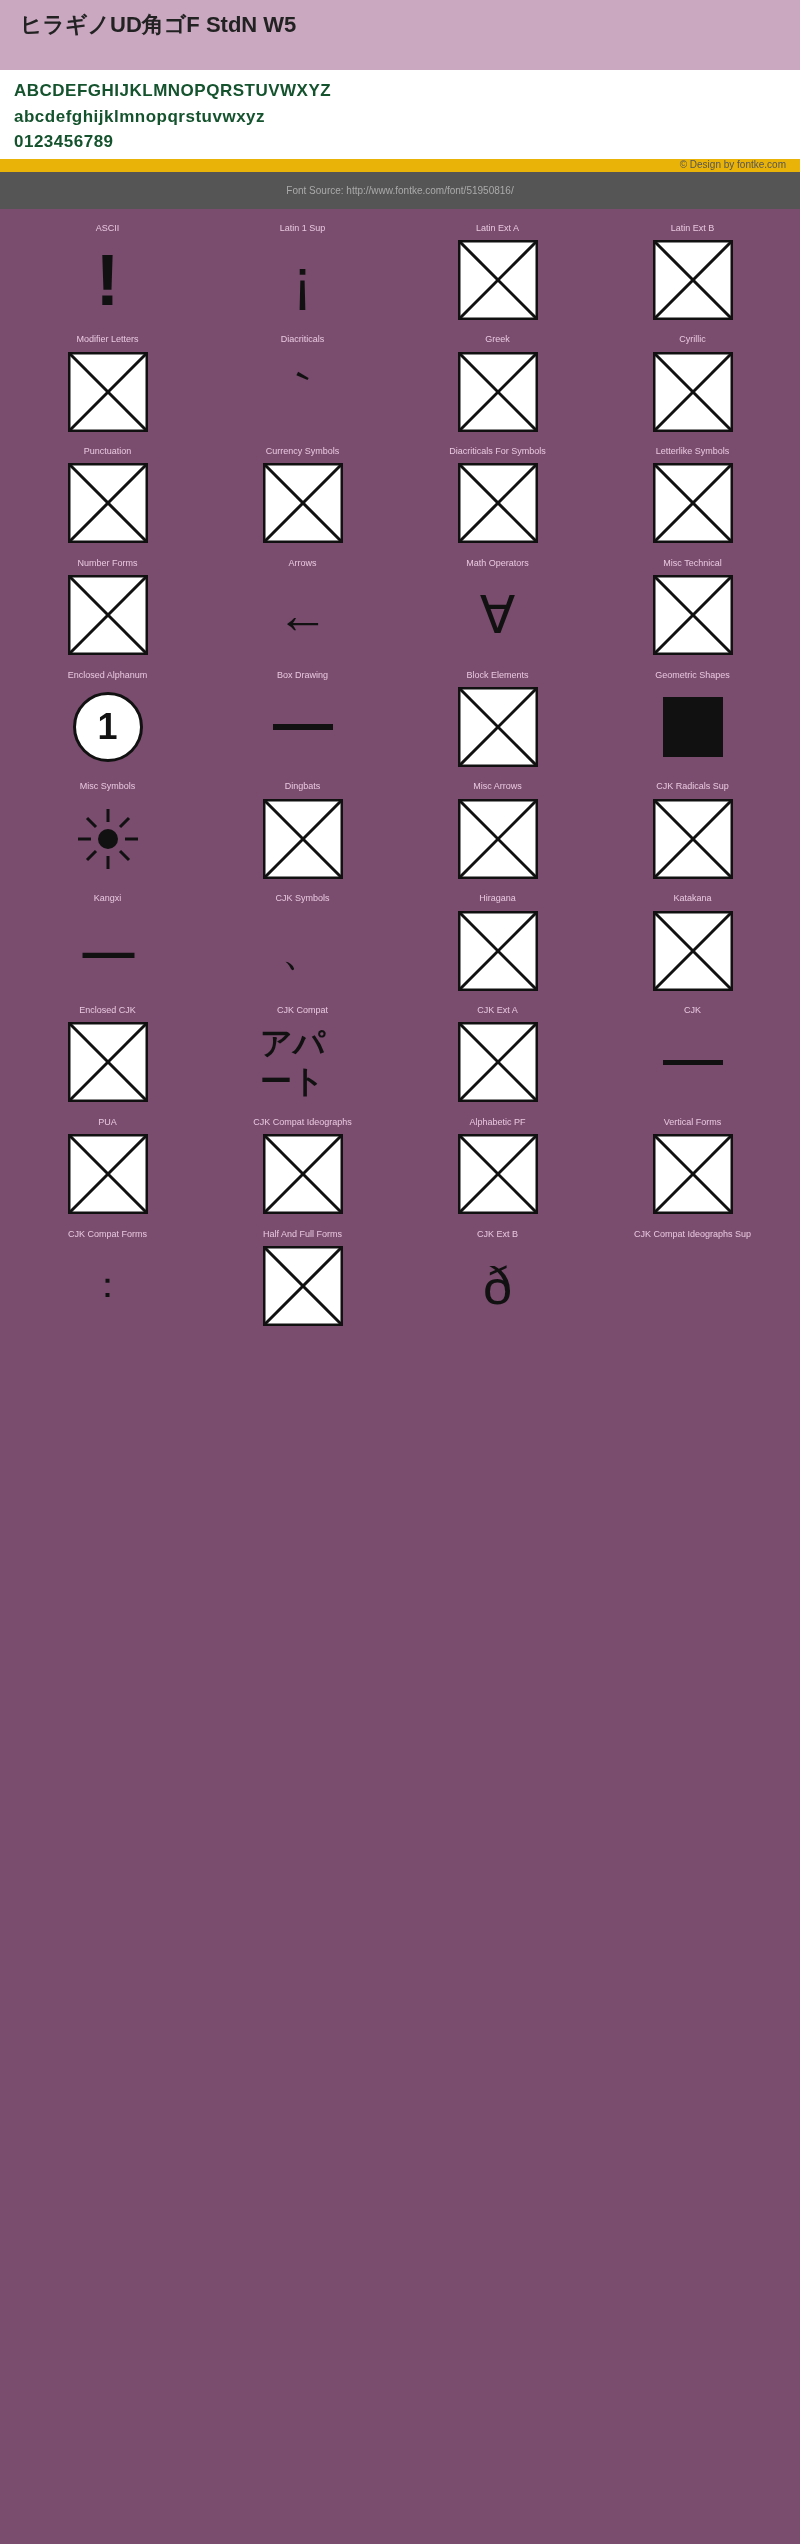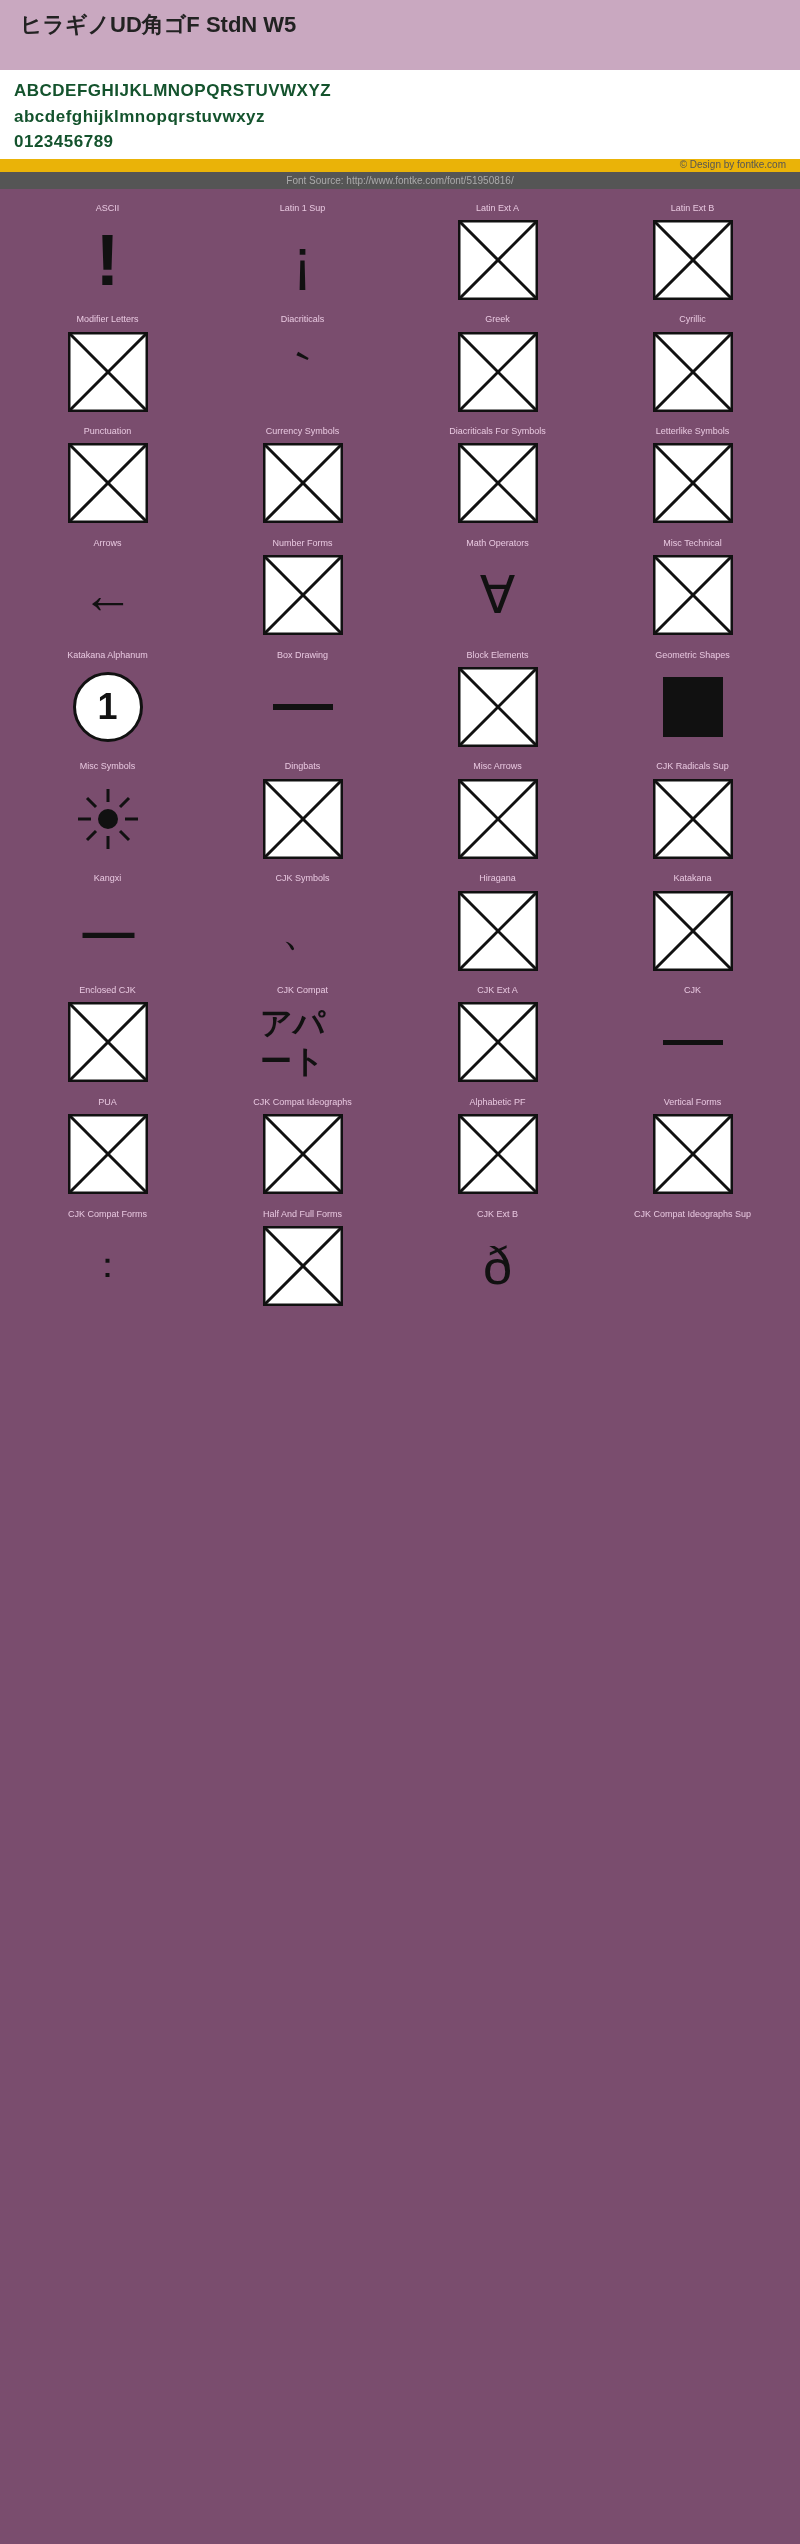--- a/index.html
+++ b/index.html
@@ -67,21 +67,21 @@
       font-size: 10px;
       color: #555;
       padding: 0 14px 2px 14px;
       background: #eab308;
     }
     .source-row {
       text-align: center;
       font-size: 10px;
       color: #aaa;
       background: #555;
-      padding: 3px;
+      padding: 13px;
     }
 
     
     .grid-section {
       background: #7a4d6e;
       padding: 10px;
     }
     .grid-row {
       display: flex;
       margin-bottom: 0;
@@ -324,55 +324,55 @@
           <svg class="xbox-svg" viewBox="0 0 80 80" xmlns="http://www.w3.org/2000/svg">
     <rect x="1" y="1" width="78" height="78" fill="white" stroke="#111" stroke-width="3"></rect>
     <line x1="1" y1="1" x2="79" y2="79" stroke="#111" stroke-width="3"></line>
     <line x1="79" y1="1" x2="1" y2="79" stroke="#111" stroke-width="3"></line>
   </svg>
         </div>
       </div>
     </div>
     <div class="grid-row">
       <div class="grid-cell">
+        <div class="cell-label">Number Forms</div>
+        <div class="cell-content">
+          <svg class="xbox-svg" viewBox="0 0 80 80" xmlns="http://www.w3.org/2000/svg">
+    <rect x="1" y="1" width="78" height="78" fill="white" stroke="#111" stroke-width="3"></rect>
+    <line x1="1" y1="1" x2="79" y2="79" stroke="#111" stroke-width="3"></line>
+    <line x1="79" y1="1" x2="1" y2="79" stroke="#111" stroke-width="3"></line>
+  </svg>
+        </div>
+      </div>
+      <div class="grid-cell">
         <div class="cell-label">Arrows</div>
         <div class="cell-content">
           <span class="char-arrow">←</span>
         </div>
       </div>
       <div class="grid-cell">
-        <div class="cell-label">Number Forms</div>
-        <div class="cell-content">
-          <svg class="xbox-svg" viewBox="0 0 80 80" xmlns="http://www.w3.org/2000/svg">
-    <rect x="1" y="1" width="78" height="78" fill="white" stroke="#111" stroke-width="3"></rect>
-    <line x1="1" y1="1" x2="79" y2="79" stroke="#111" stroke-width="3"></line>
-    <line x1="79" y1="1" x2="1" y2="79" stroke="#111" stroke-width="3"></line>
-  </svg>
-        </div>
-      </div>
-      <div class="grid-cell">
         <div class="cell-label">Math Operators</div>
         <div class="cell-content">
           <span class="char-forall">∀</span>
         </div>
       </div>
       <div class="grid-cell">
         <div class="cell-label">Misc Technical</div>
         <div class="cell-content">
           <svg class="xbox-svg" viewBox="0 0 80 80" xmlns="http://www.w3.org/2000/svg">
     <rect x="1" y="1" width="78" height="78" fill="white" stroke="#111" stroke-width="3"></rect>
     <line x1="1" y1="1" x2="79" y2="79" stroke="#111" stroke-width="3"></line>
     <line x1="79" y1="1" x2="1" y2="79" stroke="#111" stroke-width="3"></line>
   </svg>
         </div>
       </div>
     </div>
     <div class="grid-row">
       <div class="grid-cell">
-        <div class="cell-label">Katakana Alphanum</div>
+        <div class="cell-label">Enclosed Alphanum</div>
         <div class="cell-content">
           <div class="circle-one">
             <span class="circle-one-text">1</span>
           </div>
         </div>
       </div>
       <div class="grid-cell">
         <div class="cell-label">Box Drawing</div>
         <div class="cell-content">
           <div class="dash-line"></div>

